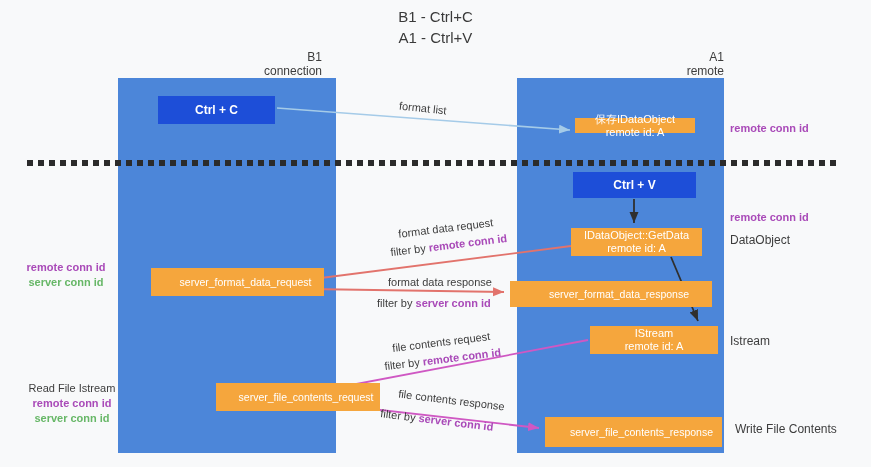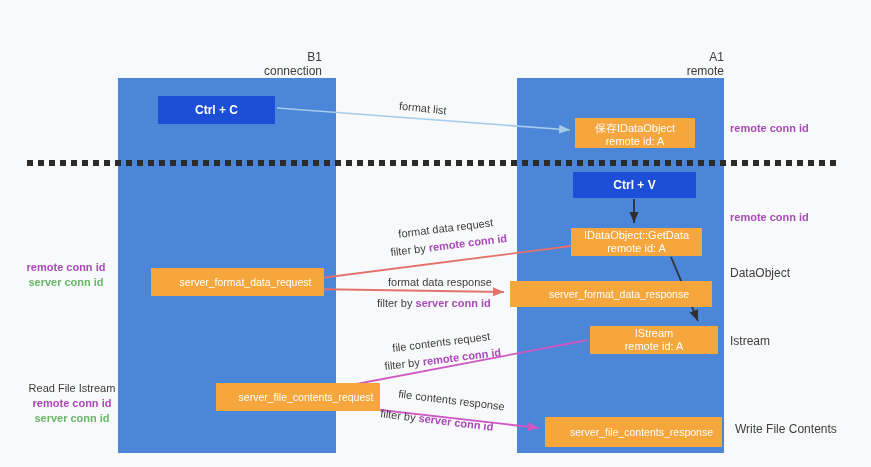--- a/index.html
+++ b/index.html
@@ -23,20 +23,24 @@
   .dark{color:#3d3d3d;font-weight:normal;}
   .dark12{color:#3d3d3d;font-size:12px;font-weight:normal;}
   .annblock{position:absolute;z-index:4;text-align:center;font-size:11px;line-height:15px;white-space:nowrap;}
   svg.overlay{position:absolute;left:0;top:0;z-index:2;pointer-events:none;}
 </style>
 </head>
 <body>
 
 <div class="canvas">
 
+  <div class="title">
+    <div>B1 - Ctrl+C</div>
+    <div>A1 - Ctrl+V</div>
+  </div>
 
   <div class="lane-header" style="left:104px;top:50px;width:218px;">
     <div>B1</div>
     <div>connection</div>
   </div>
   <div class="lane-header" style="left:517px;top:50px;width:207px;">
     <div>A1</div>
     <div>remote</div>
   </div>
 
@@ -64,21 +68,21 @@
     <line x1="634" y1="199" x2="634" y2="223" stroke="#2f2f2f" stroke-width="1.8" marker-end="url(#ah-black)"></line>
     <line x1="671" y1="257" x2="698" y2="321" stroke="#2f2f2f" stroke-width="1.8" marker-end="url(#ah-black)"></line>
     <line x1="571" y1="246" x2="313" y2="279" stroke="#e2736c" stroke-width="1.8" marker-end="url(#ah-red)"></line>
     <line x1="309" y1="289" x2="504" y2="292" stroke="#e2736c" stroke-width="1.8" marker-end="url(#ah-red)"></line>
     <line x1="588" y1="340" x2="314" y2="392" stroke="#cf58c3" stroke-width="1.8" marker-end="url(#ah-mag)"></line>
     <line x1="310" y1="402" x2="539" y2="428" stroke="#cf58c3" stroke-width="1.8" marker-end="url(#ah-mag)"></line>
   </svg>
 
   <div class="box green single" style="left:158px;top:96px;width:117px;height:28px;">Ctrl + C</div>
 
-  <div class="box orange two" style="left:575px;top:118px;width:120px;height:30px;justify-content:flex-end;">
+  <div class="box orange two" style="left:575px;top:118px;width:120px;height:15px;">
     <div>保存IDataObject</div>
     <div>remote id: A</div>
   </div>
 
   <div class="box green single" style="left:573px;top:172px;width:123px;height:26px;">Ctrl + V</div>
 
   <div class="box orange two" style="left:571px;top:228px;width:131px;height:28px;">
     <div>IDataObject::GetData</div>
     <div>remote id: A</div>
   </div>
@@ -116,17 +120,17 @@
   </div>
 
   <div class="annblock" style="left:18px;top:381px;width:108px;">
     <div class="dark">Read File Istream</div>
     <div class="purple">remote conn id</div>
     <div class="greentx">server conn id</div>
   </div>
 
   <div class="ann purple" style="left:730px;top:122px;">remote conn id</div>
   <div class="ann purple" style="left:730px;top:211px;">remote conn id</div>
-  <div class="ann dark12" style="left:730px;top:233px;margin-top:33px;">DataObject</div>
+  <div class="ann dark12" style="left:730px;top:233px;">DataObject</div>
   <div class="ann dark12" style="left:730px;top:334px;">Istream</div>
   <div class="ann dark12" style="left:735px;top:422px;">Write File Contents</div>
 
 </div>
 
 </body></html>

